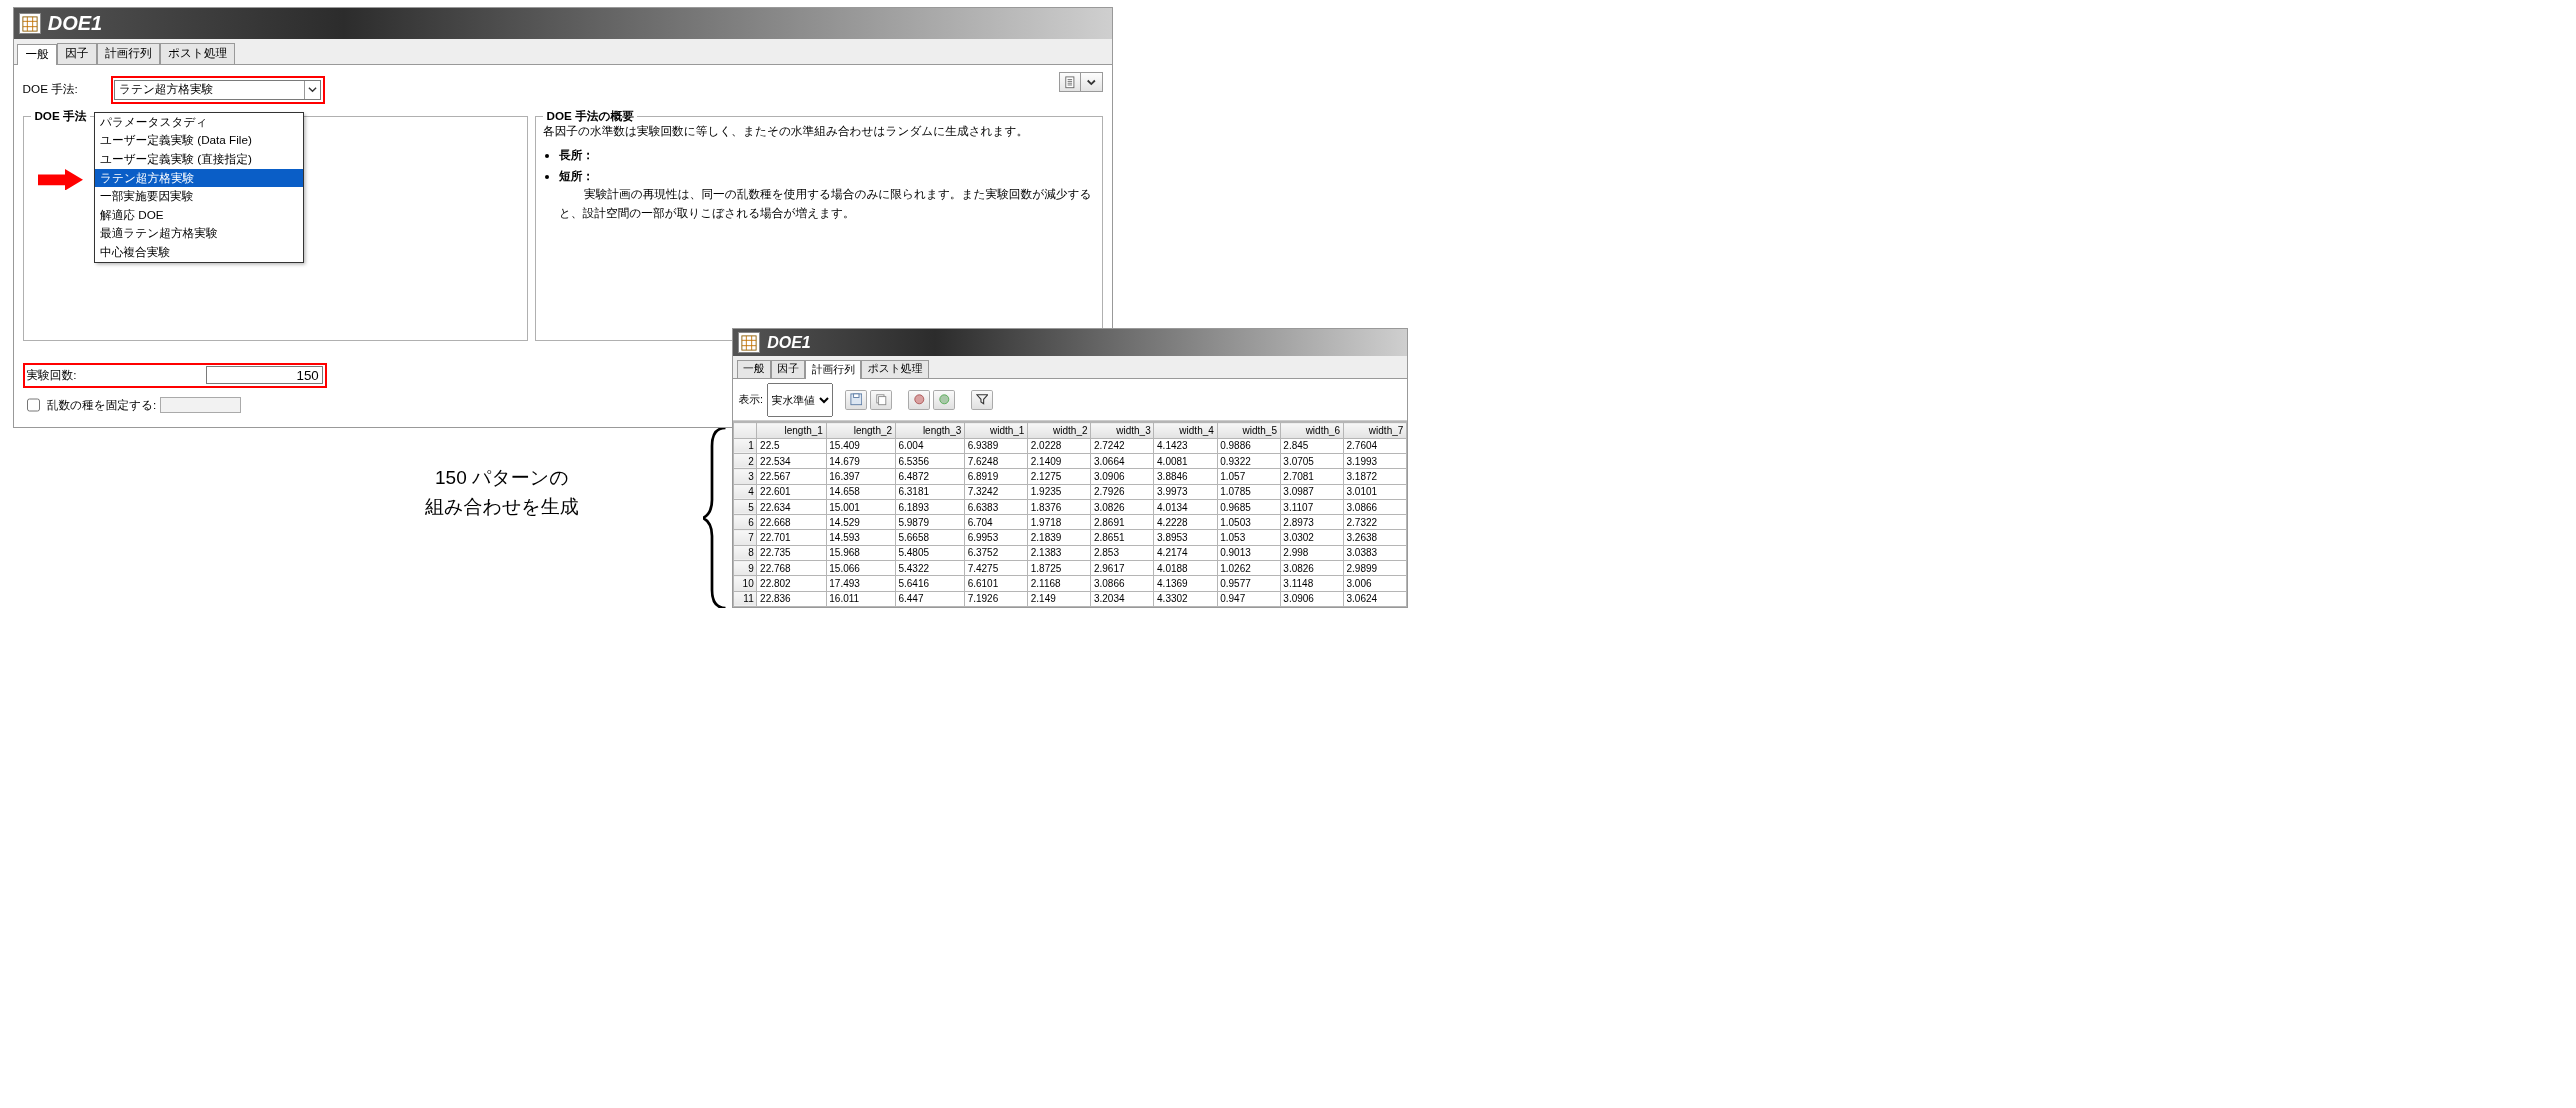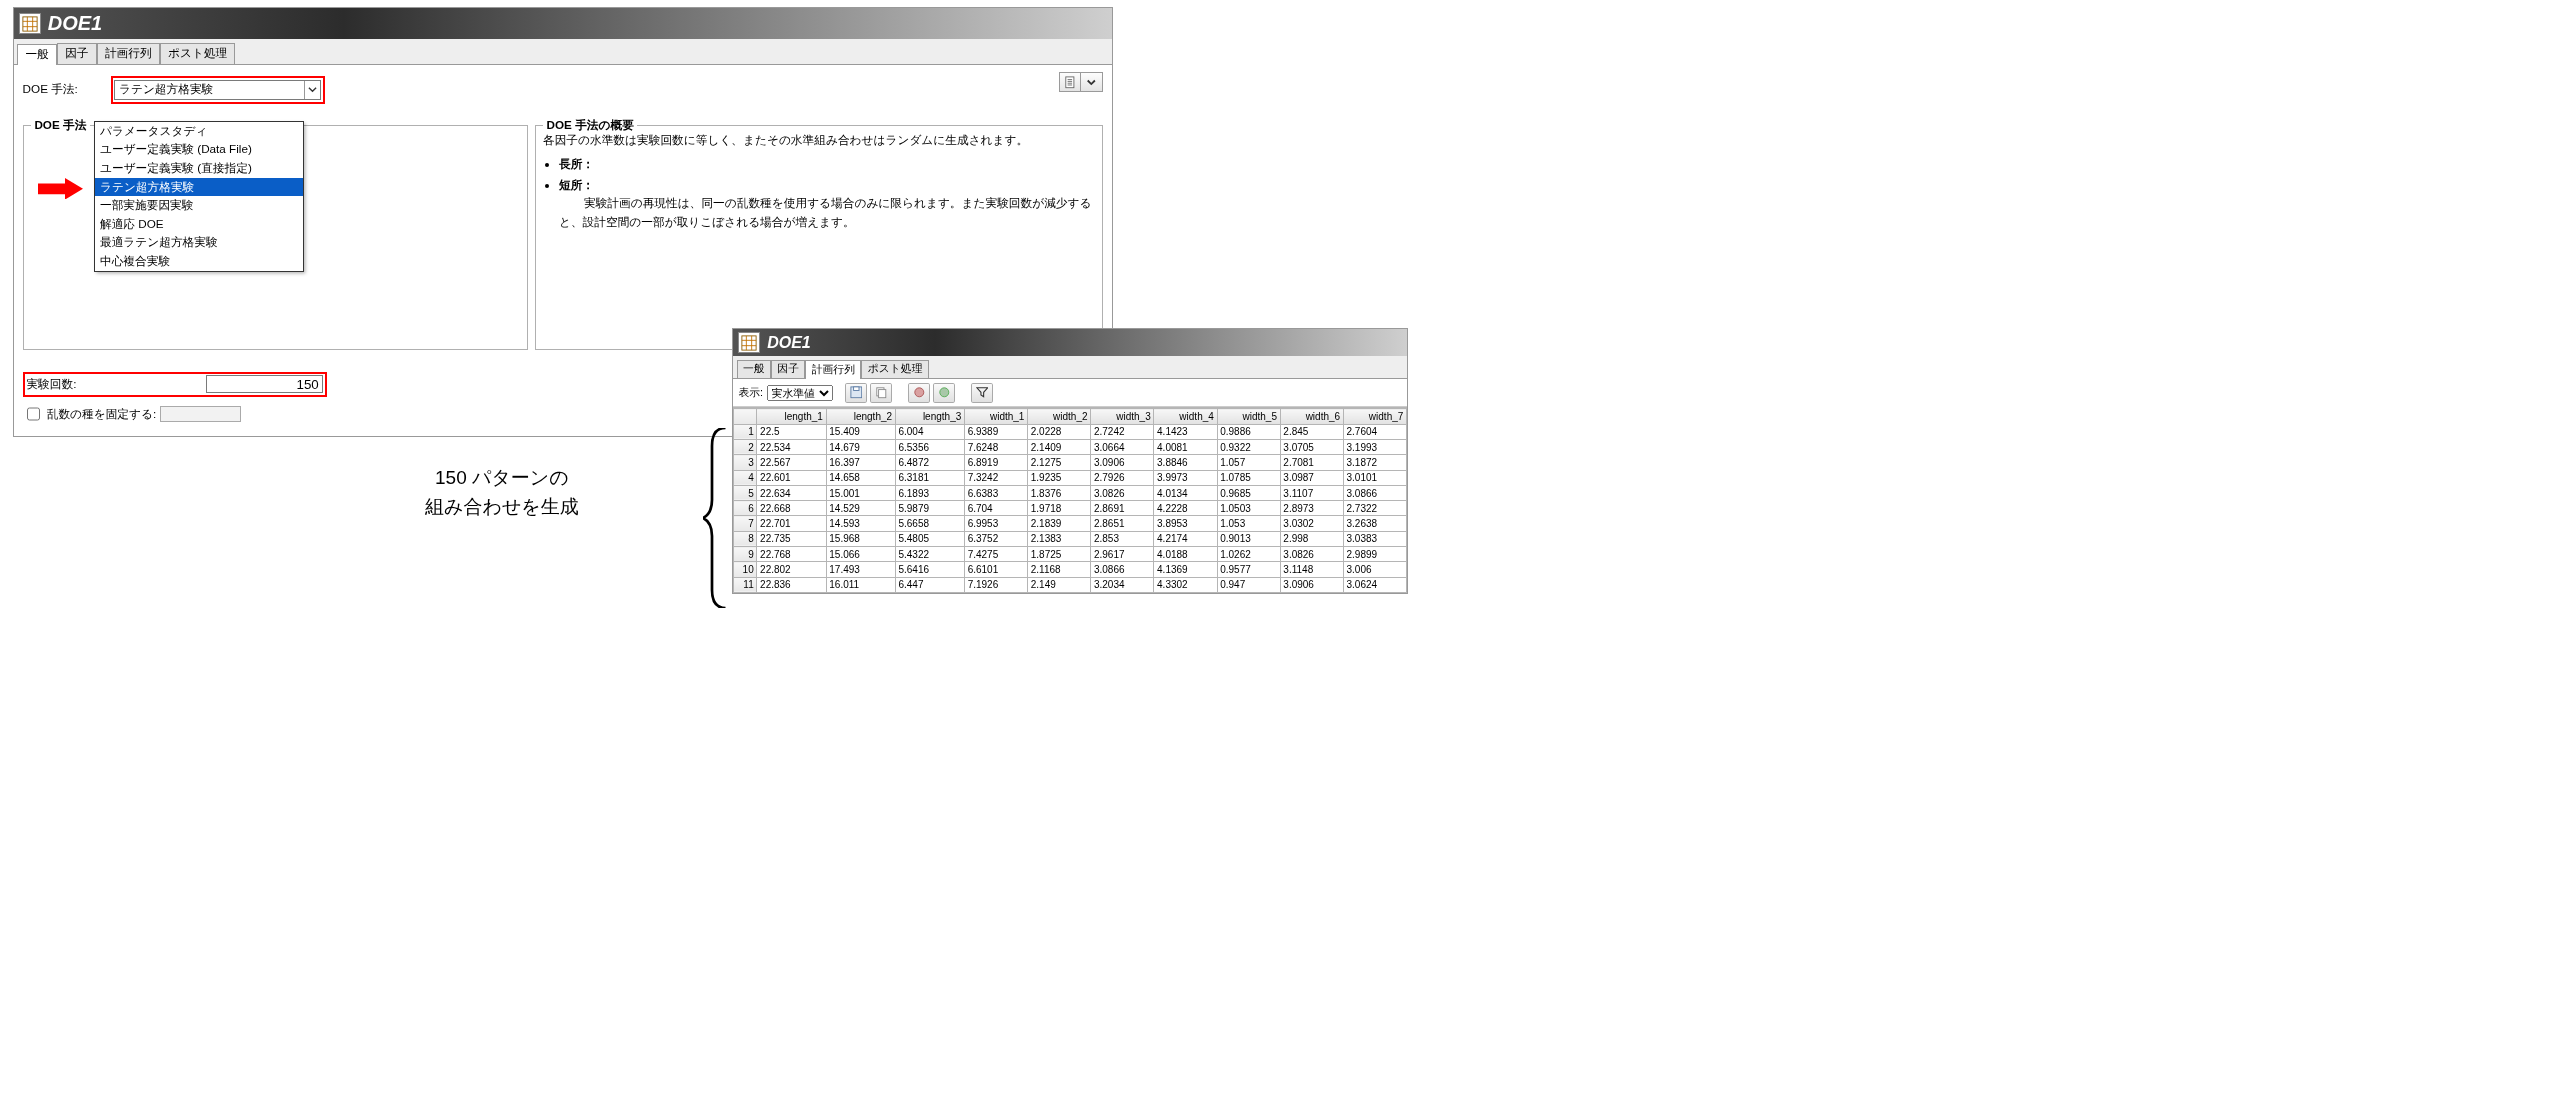--- a/index.html
+++ b/index.html
@@ -17,21 +17,21 @@
   .panelbody { padding:7.2px 9px 12.6px 9px; background:#fff; }
 
   .row { display:flex; align-items:center; margin:3.6px 0; }
   .lbl { width:88px; }
   .redbox { border:2.7px solid #ff0000; padding:1.8px; }
   .combo { display:flex; align-items:center; border:0.9px solid #7a7a7a; background:#fff; width:207px; height:20px; }
   .combo .ctext { flex:1; padding:0 3.6px; white-space:nowrap; overflow:hidden; }
   .combo .carrow { width:16px; height:100%; border-left:0.9px solid #999; display:flex; align-items:center; justify-content:center; }
   .carrow svg{width:9px;height:9px;}
 
-  .twocol { display:flex; gap:7.2px; margin-top:21px; }
+  .twocol { display:flex; gap:7.2px; margin-top:12px; }
   .fieldset { border:0.9px solid #b0b0b0; padding:5.4px 7.2px 9px 7.2px; position:relative; }
   .legend { position:absolute; top:-8px; left:7.2px; background:#fff; padding:0 3.6px; font-weight:bold; font-size:11.7px; }
   .leftcol { width:505px; }
   .rightcol { flex:1; }
 
   .dropdown { position:absolute; left:9px; top:0; width:210px; border:0.9px solid #333; background:#fff; box-shadow:1.8px 1.8px 3.6px rgba(0,0,0,.3); z-index:5; }
   .dditem { padding:1.8px 5.4px; white-space:nowrap; cursor:pointer; font-size:11.7px; }
   .dditem.sel { background:#0a5ec7; color:#fff; }
 
   .arrow-red { position:absolute; width:45px; height:21.6px; }
@@ -53,21 +53,21 @@
   .desc li { margin:1.8px 0; }
   .desc .hdr { font-weight:bold; }
   .desc .indent { margin-left:25px; }
 
   
   .panel2 { position:absolute; left:732px; top:328px; width:676px; border:0.9px solid #999; background:#fff; font-size:10.8px; }
   .panel2 .titlebar { height:27px; }
   .panel2 .titlebar .ttext { font-size:16px; }
   .panel2 .tabs .tab { font-size:10.8px; padding:1.8px 5.4px; }
   .toolbar2 { display:flex; align-items:center; gap:3.6px; padding:3.6px 5.4px; border-bottom:0.9px solid #ccc; }
-  .toolbar2 select { height:16px; font-size:10.8px; }
+  .toolbar2 select { height:34px; font-size:10.8px; }
   .tbtn { width:21.6px; height:20px; border:0.9px solid #aaa; background:linear-gradient(#fafafa,#e0e0e0); display:flex; align-items:center; justify-content:center; cursor:pointer; border-radius:1.8px;}
   .tbtn svg{width:12.6px;height:12.6px;}
   .tbl { border-collapse:collapse; width:100%; font-size:10px; }
   .tbl th, .tbl td { border:0.9px solid #b5b5b5; padding:0.9px 2.7px; text-align:left; height:15.3px; white-space:nowrap; }
   .tbl th { background:linear-gradient(#f7f7f7,#e2e2e2); font-weight:normal; text-align:right; }
   .tbl th.rownum, .tbl td.rownum { width:23.4px; text-align:right; background:linear-gradient(#f7f7f7,#e8e8e8); }
   .tblwrap { overflow:auto; max-height:198px; border-top:0.9px solid #b5b5b5;}
 
   
   .anno { position:absolute; left:425px; top:464px; font-size:19px; line-height:1.5; text-align:center; }

